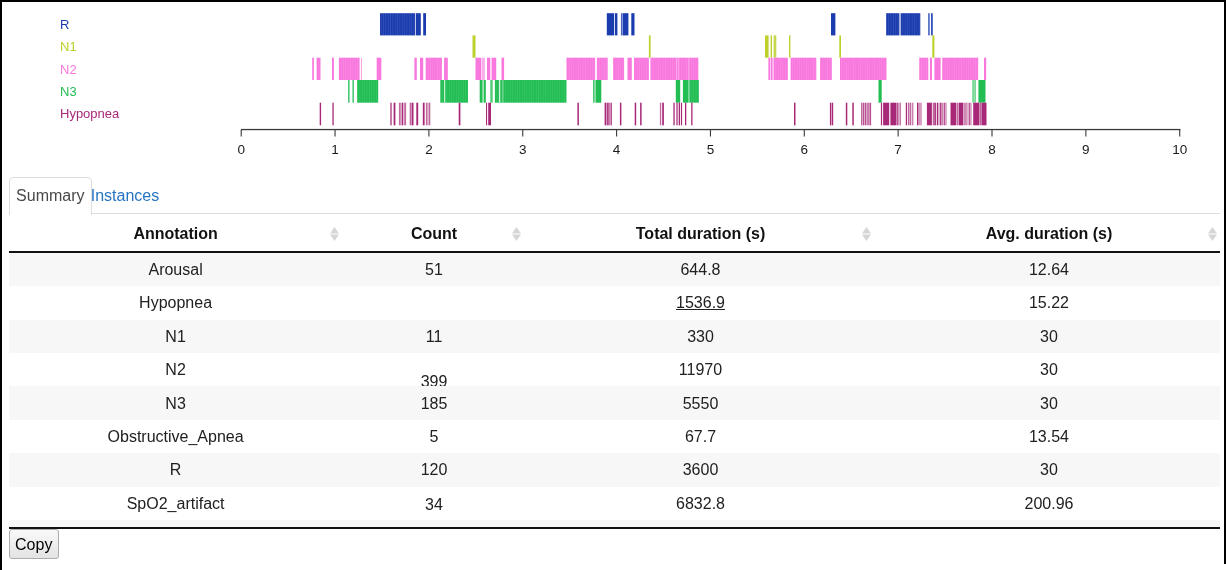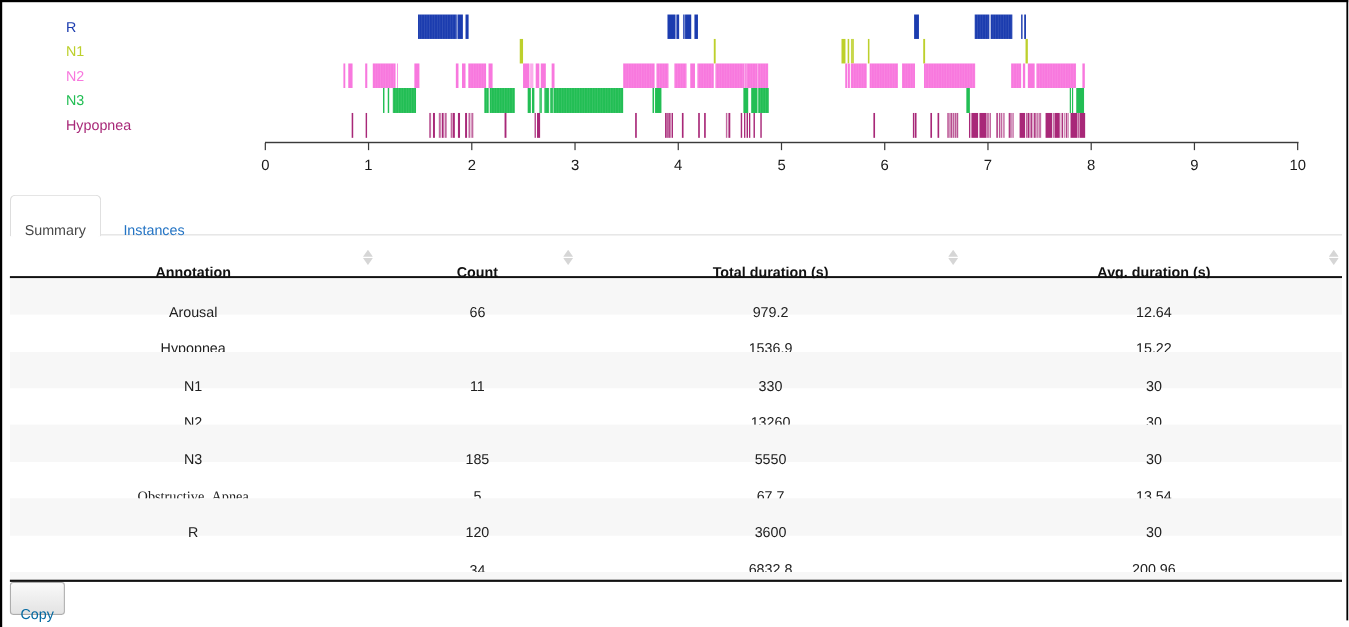--- a/index.html
+++ b/index.html
@@ -1,18 +1,18 @@
 <!DOCTYPE html>
 <html><head>
 <meta charset="utf-8">
 <style>
 * { margin:0; padding:0; box-sizing:border-box; }
 html,body { width:1226px; height:570px; background:#fff; font-family:"Liberation Sans", sans-serif; }
 #page { position:relative; width:1226px; height:570px; background:#fff; overflow:hidden; }
-.ct { position:absolute; text-align:center; font-size:13px; color:#212121; line-height:17px;margin-top:14px; }
+.ct { position:absolute; text-align:center; font-size:16px; color:#212121; line-height:17px; }
 .bold { font-weight:bold; color:#111; }
 </style>
 </head>
 <body>
 <div id="page">
 <svg width="1226" height="168" viewBox="0 0 1226 168" style="position:absolute;left:0;top:0;">
 <defs>
         <pattern id="seam" patternUnits="userSpaceOnUse" width="2.35" height="8">
           <rect x="0" y="0" width="0.6" height="8" fill="#ffffff"></rect>
         </pattern>
@@ -216,21 +216,21 @@
 <text x="992.0" y="154.1" font-family="Liberation Sans, sans-serif" font-size="13.5" fill="#1a1a1a" text-anchor="middle">8</text>
 <rect x="1085.30" y="129.9" width="1.1" height="6.6" fill="#3a3a3a"></rect>
 <text x="1085.8" y="154.1" font-family="Liberation Sans, sans-serif" font-size="13.5" fill="#1a1a1a" text-anchor="middle">9</text>
 <rect x="1179.15" y="129.9" width="1.1" height="6.6" fill="#3a3a3a"></rect>
 <text x="1179.7" y="154.1" font-family="Liberation Sans, sans-serif" font-size="13.5" fill="#1a1a1a" text-anchor="middle">10</text>
 </svg>
 
 <div style="position:absolute;left:8.6px;top:213.4px;width:1211.4px;height:1px;background:#ddd;"></div>
 <div style="position:absolute;left:8.6px;top:177.2px;width:83.4px;height:38.2px;background:#fff;border:1px solid #ddd;border-bottom:none;border-radius:5px 5px 0 0;"></div>
 <div class="ct" style="left:8.6px;top:187px;width:83.4px;color:#484848;">Summary</div>
-<div class="ct" style="left:97px;top:187px;width:86px;color:#2474c4;">Instances</div>
+<div class="ct" style="left:82px;top:187px;width:86px;color:#2474c4;">Instances</div>
 
 <div class="ct bold" style="left:25.599999999999994px;top:225px;width:300px;">Annotation</div>
 <div class="ct bold" style="left:284.0px;top:225px;width:300px;">Count</div>
 <div class="ct bold" style="left:550.5px;top:225px;width:300px;">Total duration (s)</div>
 <div class="ct bold" style="left:899.0px;top:225px;width:300px;">Avg. duration (s)</div>
 <svg style="position:absolute;left:330.0px;top:226.5px" width="9" height="14" viewBox="0 0 9 14">
       <path d="M4.5 0 L9 6.4 L0 6.4 Z" fill="#d6d6d6"></path>
       <path d="M4.5 14 L0 7.6 L9 7.6 Z" fill="#d6d6d6"></path>
     </svg>
 <svg style="position:absolute;left:511.5px;top:226.5px" width="9" height="14" viewBox="0 0 9 14">
@@ -241,54 +241,55 @@
       <path d="M4.5 0 L9 6.4 L0 6.4 Z" fill="#d6d6d6"></path>
       <path d="M4.5 14 L0 7.6 L9 7.6 Z" fill="#d6d6d6"></path>
     </svg>
 <svg style="position:absolute;left:1207.7px;top:226.5px" width="9" height="14" viewBox="0 0 9 14">
       <path d="M4.5 0 L9 6.4 L0 6.4 Z" fill="#d6d6d6"></path>
       <path d="M4.5 14 L0 7.6 L9 7.6 Z" fill="#d6d6d6"></path>
     </svg>
 <div style="position:absolute;left:8.6px;top:251.3px;width:1211.4px;height:1.5px;background:#111;"></div>
 <div style="position:absolute;left:8.6px;top:252.8px;width:1211.4px;height:33.4px;background:#f7f7f7;"></div>
 <div class="ct" style="left:25.599999999999994px;top:261.0px;width:300px;">Arousal</div>
-<div class="ct" style="left:284.0px;top:261.0px;width:300px;">66</div>
-<div class="ct" style="left:550.5px;top:261.0px;width:300px;">979.2</div>
+<div class="ct" style="left:284.0px;top:261.0px;width:300px;">51</div>
+<div class="ct" style="left:550.5px;top:261.0px;width:300px;">644.8</div>
 <div class="ct" style="left:899.0px;top:261.0px;width:300px;">12.64</div>
 <div class="ct" style="left:25.599999999999994px;top:294.4px;width:300px;">Hypopnea</div>
 <div class="ct" style="left:550.5px;top:294.4px;width:300px;text-decoration:underline;">1536.9</div>
 <div class="ct" style="left:899.0px;top:294.4px;width:300px;">15.22</div>
 <div style="position:absolute;left:8.6px;top:319.6px;width:1211.4px;height:33.4px;background:#f7f7f7;"></div>
 <div class="ct" style="left:25.599999999999994px;top:327.8px;width:300px;">N1</div>
 <div class="ct" style="left:284.0px;top:327.8px;width:300px;">11</div>
 <div class="ct" style="left:550.5px;top:327.8px;width:300px;">330</div>
 <div class="ct" style="left:899.0px;top:327.8px;width:300px;">30</div>
 <div class="ct" style="left:25.599999999999994px;top:361.2px;width:300px;">N2</div>
 <div class="ct" style="left:284.0px;top:373px;width:300px;">399</div>
-<div class="ct" style="left:550.5px;top:361.2px;width:300px;">13260</div>
+<div class="ct" style="left:550.5px;top:361.2px;width:300px;">11970</div>
 <div class="ct" style="left:899.0px;top:361.2px;width:300px;">30</div>
 <div style="position:absolute;left:8.6px;top:386.4px;width:1211.4px;height:33.4px;background:#f7f7f7;"></div>
 <div class="ct" style="left:25.599999999999994px;top:394.6px;width:300px;">N3</div>
 <div class="ct" style="left:284.0px;top:394.6px;width:300px;">185</div>
 <div class="ct" style="left:550.5px;top:394.6px;width:300px;">5550</div>
 <div class="ct" style="left:899.0px;top:394.6px;width:300px;">30</div>
-<div class="ct" style="left:25.599999999999994px;top:428.0px;width:300px;font-family:Liberation Serif, serif;">Obstructive_Apnea</div>
+<div class="ct" style="left:25.599999999999994px;top:428.0px;width:300px;">Obstructive_Apnea</div>
 <div class="ct" style="left:284.0px;top:428.0px;width:300px;">5</div>
 <div class="ct" style="left:550.5px;top:428.0px;width:300px;">67.7</div>
 <div class="ct" style="left:899.0px;top:428.0px;width:300px;">13.54</div>
 <div style="position:absolute;left:8.6px;top:453.2px;width:1211.4px;height:33.4px;background:#f7f7f7;"></div>
 <div class="ct" style="left:25.599999999999994px;top:461.4px;width:300px;">R</div>
 <div class="ct" style="left:284.0px;top:461.4px;width:300px;">120</div>
 <div class="ct" style="left:550.5px;top:461.4px;width:300px;">3600</div>
 <div class="ct" style="left:899.0px;top:461.4px;width:300px;">30</div>
+<div class="ct" style="left:25.599999999999994px;top:494.8px;width:300px;">SpO2_artifact</div>
 <div class="ct" style="left:284.0px;top:496px;width:300px;">34</div>
 <div class="ct" style="left:550.5px;top:494.8px;width:300px;">6832.8</div>
 <div class="ct" style="left:899.0px;top:494.8px;width:300px;">200.96</div>
 <div style="position:absolute;left:8.6px;top:520.0px;width:1211.4px;height:7.4px;background:#f7f7f7;"></div>
 <div style="position:absolute;left:8.6px;top:527.4px;width:1211.4px;height:1.9px;background:#111;"></div>
 
 <div style="position:absolute;left:8.6px;top:529.2px;width:50.3px;height:29.4px;border:1px solid #adadad;border-radius:3px;background:linear-gradient(to bottom,#f9f9f9,#e3e3e3);"></div>
-<div class="ct" style="left:8.6px;top:535.6px;width:50.3px;color:#0369a1;">Copy</div>
+<div class="ct" style="left:8.6px;top:535.6px;width:50.3px;color:#000000;">Copy</div>
 
 <div style="position:absolute;left:0;top:0;width:2px;height:570px;background:#000;"></div>
 <div style="position:absolute;left:0;top:0;width:1226px;height:2px;background:#000;"></div>
 <div style="position:absolute;left:1224px;top:0;width:2px;height:564px;background:#000;"></div>
 </div>
 
 </body></html>

